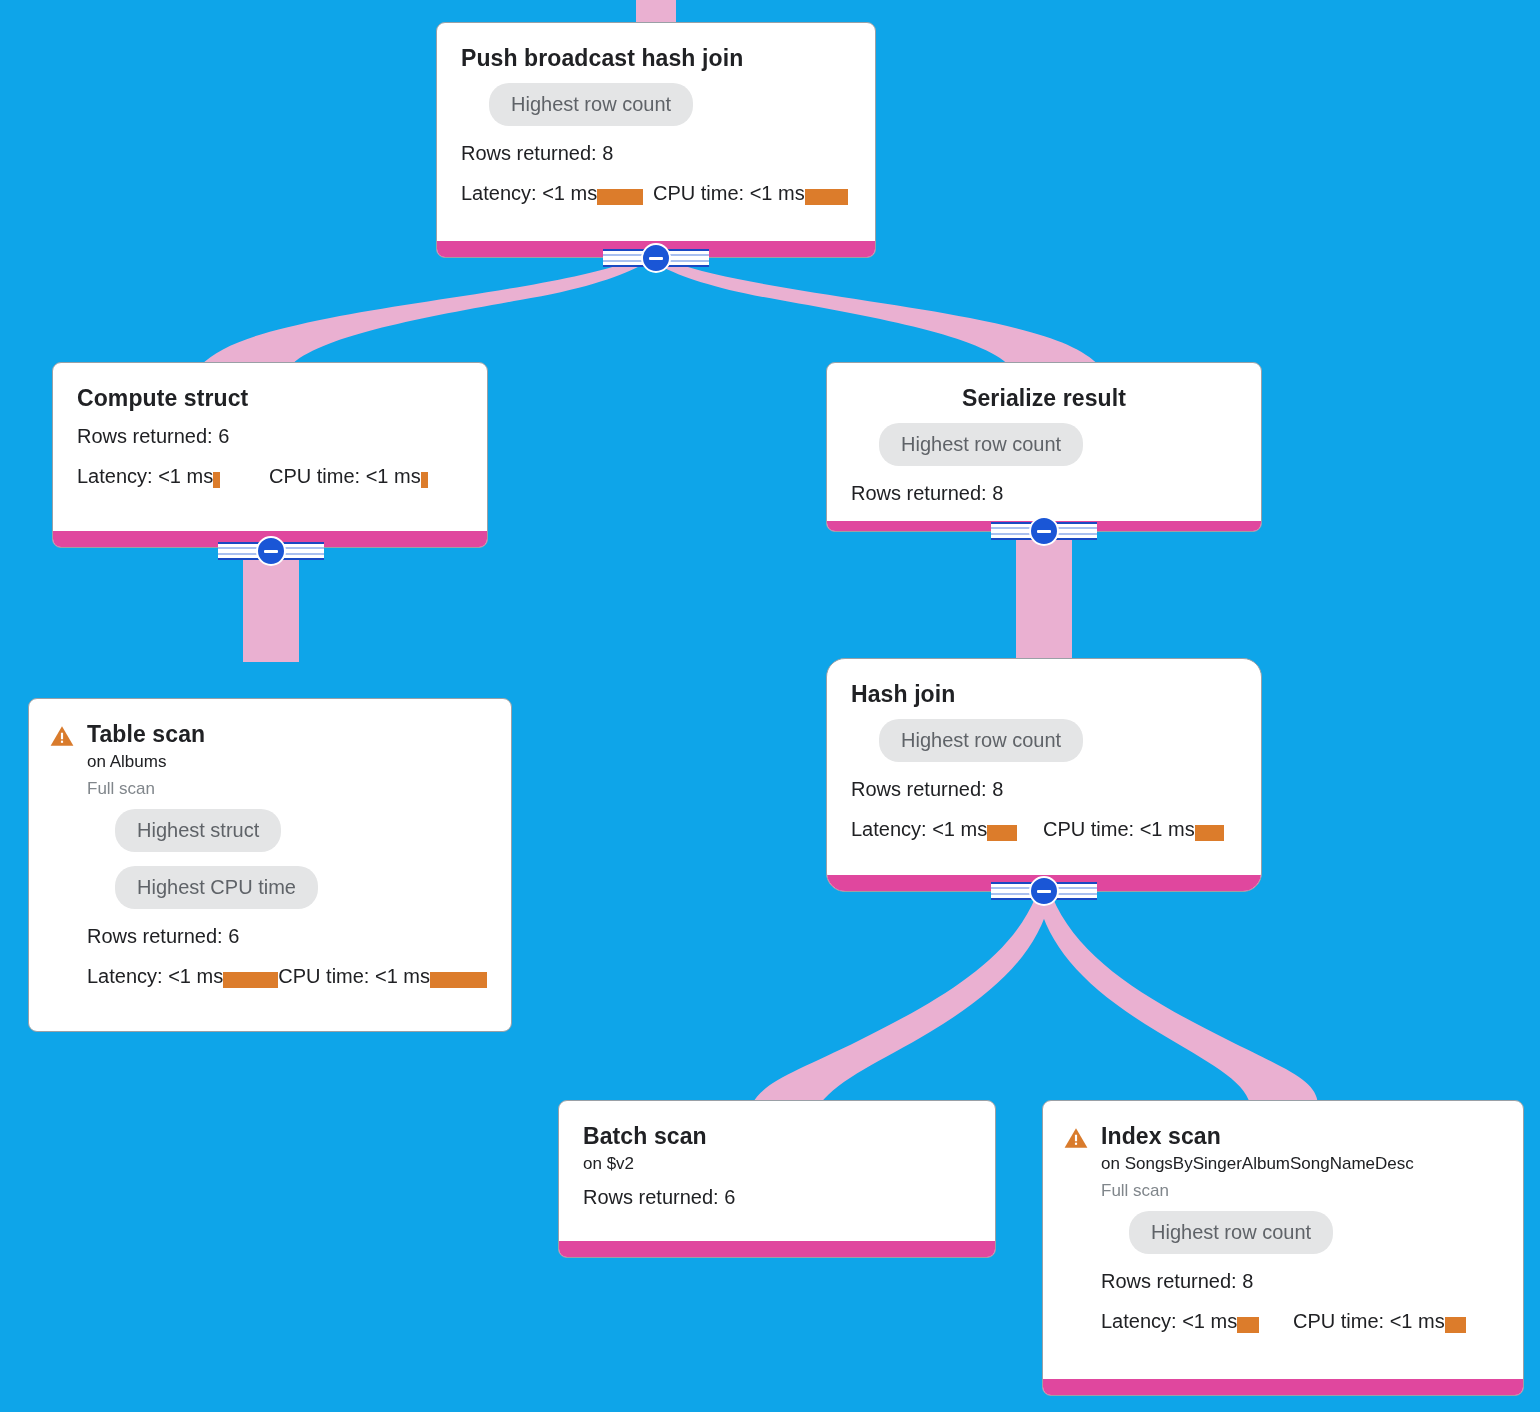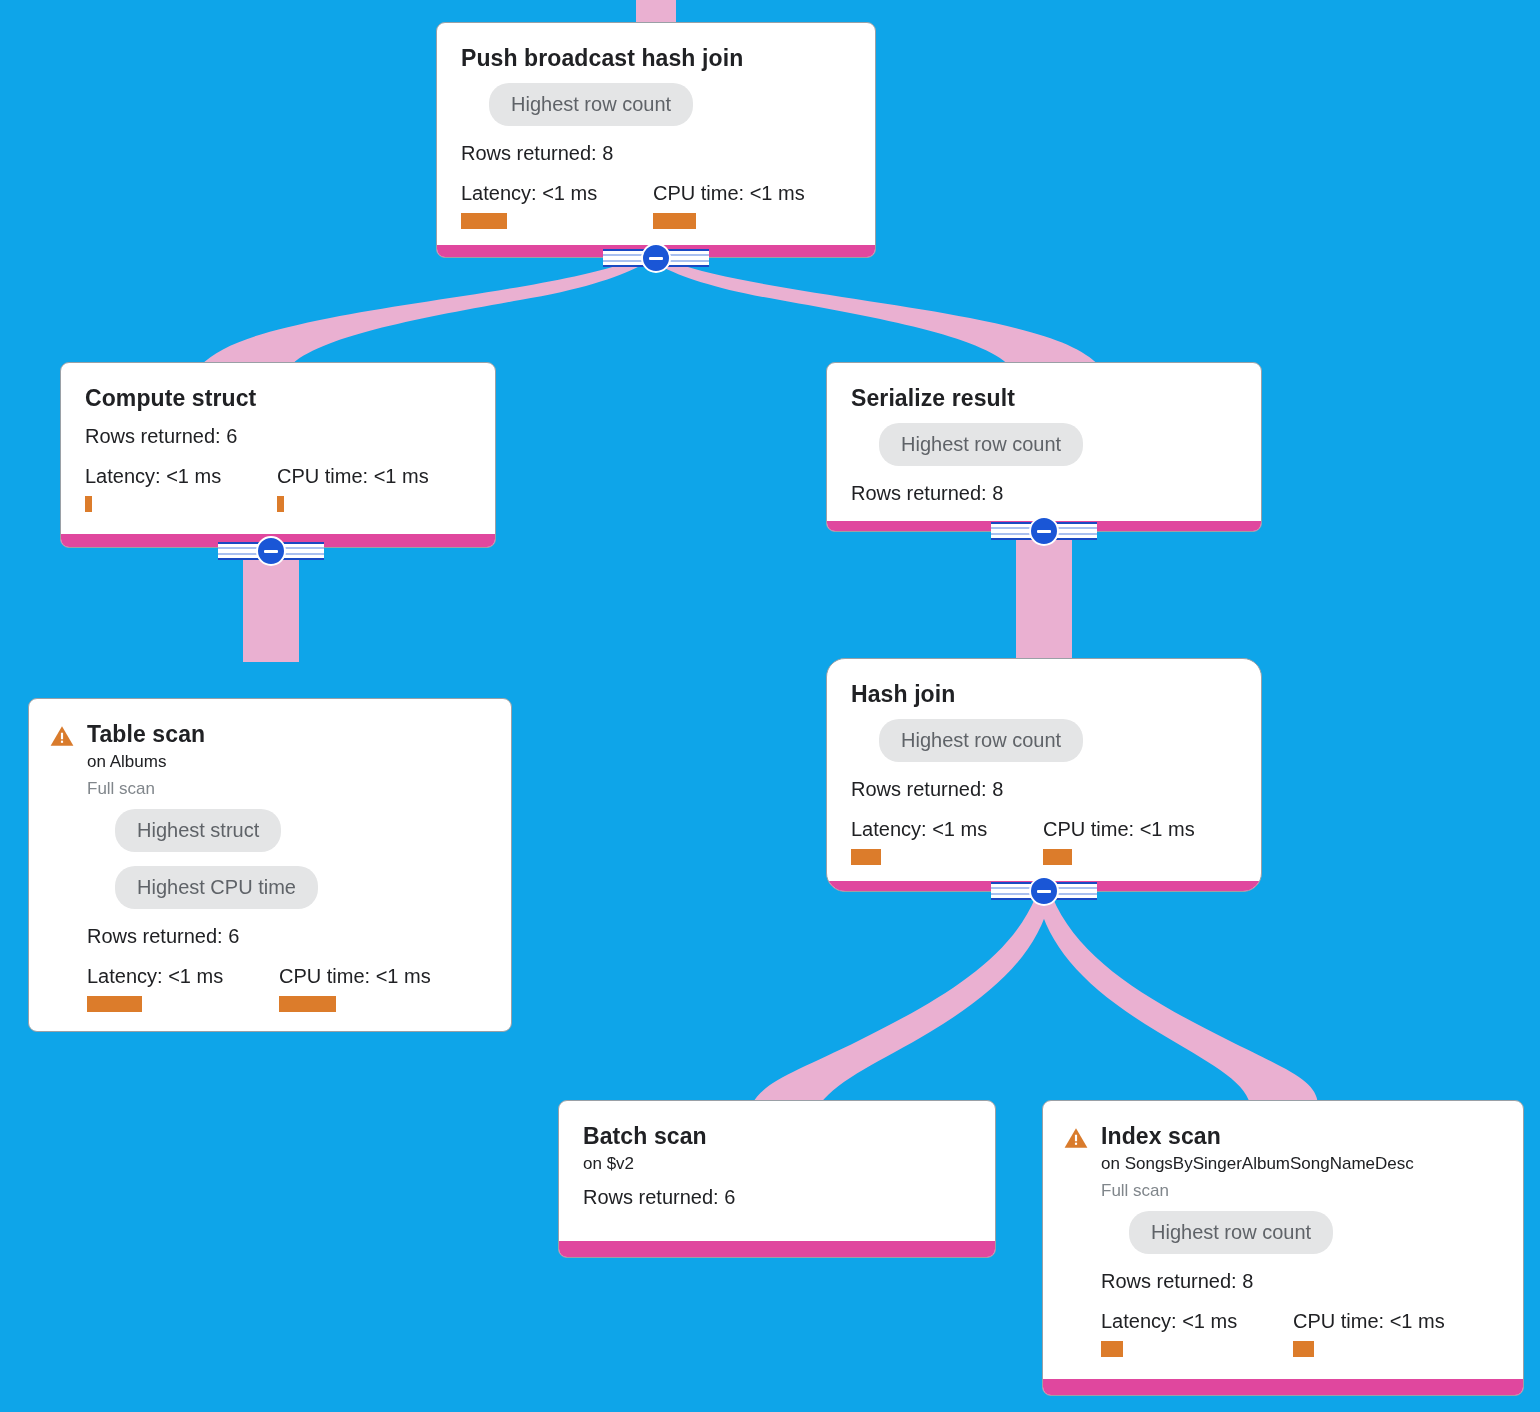--- a/index.html
+++ b/index.html
@@ -87,21 +87,21 @@
   .rows-line {
     font-size: 20px;
     color: #202124;
     margin: 10px 0 0 0;
   }
   .metrics {
     display: flex;
     margin-top: 16px;
     width: 100%;
   }
-  .metric { display: flex; flex-direction: column; }
+  .metric { display: flex; flex-direction: row; }
   .metric-label {
     font-size: 20px;
     color: #202124;
     white-space: nowrap;
     line-height: 1.2;
   }
   .metric-bar {
     height: 16px;
     background: #dc7c2b;
     margin-top: 8px;
@@ -223,42 +223,42 @@
               <div class="metric-bar" style="width: 46px;"></div>
             </div>
             <div class="metric">
               <div class="metric-label">CPU time: &lt;1 ms</div>
               <div class="metric-bar" style="width: 43px;"></div>
             </div>
           </div>
         </div>
         <div class="node-foot"></div>
       </div>
-      <div class="node" style="left: 60px; top: 362px; width: 436px; height: 186px; gap: 6px;">
+      <div class="node" style="left: 52px; top: 362px; width: 436px; height: 186px; gap: 6px;">
         <div class="node-body">
           <div class="title-row">
             <div class="title-block">
               <div class="node-title">Compute struct</div>
             </div>
           </div>
           <div class="rows-line">Rows returned: 6</div>
           <div class="metrics">
             <div class="metric" style="width: 192px;">
               <div class="metric-label">Latency: &lt;1 ms</div>
               <div class="metric-bar" style="width: 7px;"></div>
             </div>
             <div class="metric">
               <div class="metric-label">CPU time: &lt;1 ms</div>
               <div class="metric-bar" style="width: 7px;"></div>
             </div>
           </div>
         </div>
         <div class="node-foot"></div>
       </div>
-      <div class="node" style="left: 826px; top: 362px; width: 436px; height: 170px;">
+      <div class="node" style="left: 826px; top: 362px; width: 436px; height: 170px; text-align: center;">
         <div class="node-body">
           <div class="title-row">
             <div class="title-block">
               <div class="node-title">Serialize result</div>
             </div>
           </div>
           <div><span class="chip">Highest row count</span></div>
           <div class="rows-line">Rows returned: 8</div>
         </div>
         <div class="node-foot"></div>

